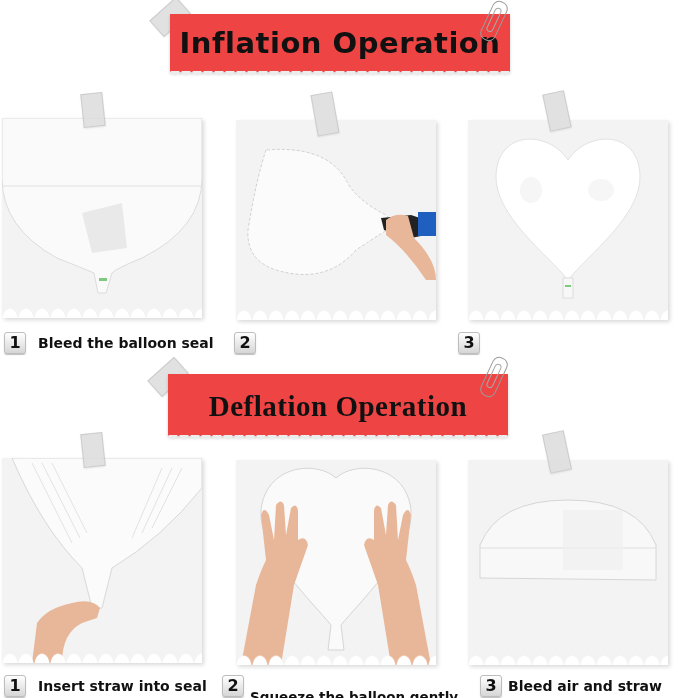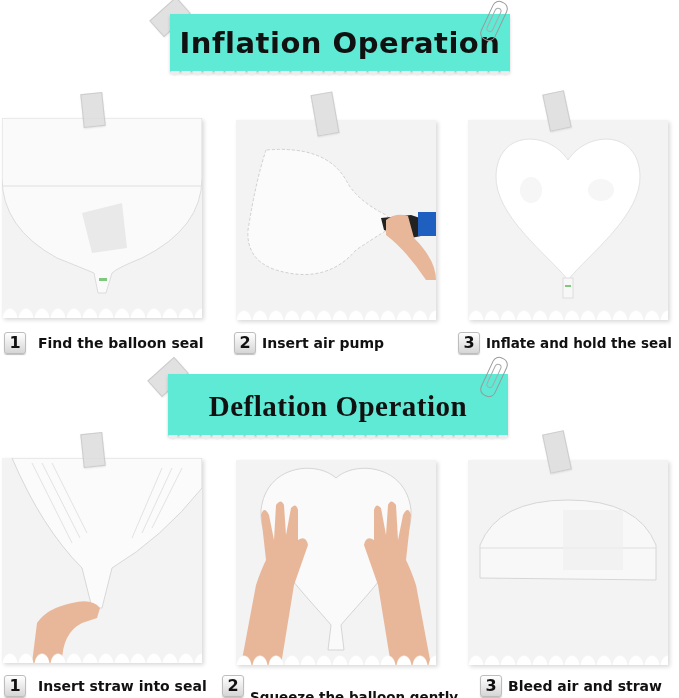--- a/index.html
+++ b/index.html
@@ -1,19 +1,19 @@
 <!DOCTYPE html>
 <html><head>
 <meta charset="utf-8">
 <style>
   html, body { margin:0; padding:0; background:#ffffff; }
   body { width:679px; height:698px; position:relative; overflow:hidden;
          font-family:"DejaVu Sans", sans-serif; color:#111; }
 
-  .banner { position:absolute; background:#5eead4; box-shadow:0 2px 3px rgba(0,0,0,0.18); }
+  .banner { position:absolute; background:#ef4444; box-shadow:0 2px 3px rgba(0,0,0,0.18); }
   .banner::after { content:""; position:absolute; left:0; right:0; bottom:-5px; height:6px;
     background:
       radial-gradient(circle at 5px 0, #ececec 4px, transparent 5px) 0 0/11px 6px repeat-x; }
   .banner-title { position:absolute; left:0; right:0; text-align:center;
     font-family:"DejaVu Sans", sans-serif; font-weight:bold; font-size:29px; letter-spacing:0.5px; color:#111; }
 
   .tape { position:absolute; background:rgba(220,220,220,0.85); border:1px solid rgba(190,190,190,0.6);
           box-shadow:0 1px 2px rgba(0,0,0,0.08); }
   .clip { position:absolute; width:14px; height:40px; border:1.5px solid #9a9a9a; border-radius:7px;
           transform:rotate(25deg); background:transparent; }
@@ -69,29 +69,27 @@
     <ellipse cx="63" cy="70" rx="11" ry="13" fill="#f6f6f6"></ellipse>
     <ellipse cx="133" cy="70" rx="13" ry="11" fill="#f6f6f6"></ellipse>
     <rect x="95" y="158" width="10" height="20" fill="#f7f7f7" stroke="#ddd"></rect>
     <rect x="97" y="165" width="6" height="2" fill="#7fc97f"></rect>
   </svg>
 </div>
 <div class="tape" style="left:546px;top:92px;width:20px;height:36px;transform:rotate(-12deg);"></div>
 
 <div class="step" style="left:4px;top:330px;">
   <span class="badge">1</span>
-  <span class="step-label" style="margin-left:6px;">Find the balloon seal</span>
+  <span class="step-label" style="margin-left:6px;">Bleed the balloon seal</span>
 </div>
 <div class="step" style="left:234px;top:330px;">
   <span class="badge">2</span>
-  <span class="step-label">Insert air pump</span>
 </div>
 <div class="step" style="left:458px;top:330px;">
   <span class="badge">3</span>
-  <span class="step-label" style="font-size:13.5px;">Inflate and hold the seal</span>
 </div>
 
 <div class="tape" style="left:150px;top:366px;width:34px;height:20px;transform:rotate(-42deg);"></div>
 <div class="banner" style="left:168px;top:374px;width:340px;height:62px;">
   <div class="banner-title" style="top:16px;font-family:Liberation Serif, serif;">Deflation Operation</div>
 </div>
 <div class="clip" style="left:486px;top:356px;"></div>
 
 <div class="panel" style="left:2px;top:458px;width:200px;height:205px;">
   <svg viewBox="0 0 200 205">

